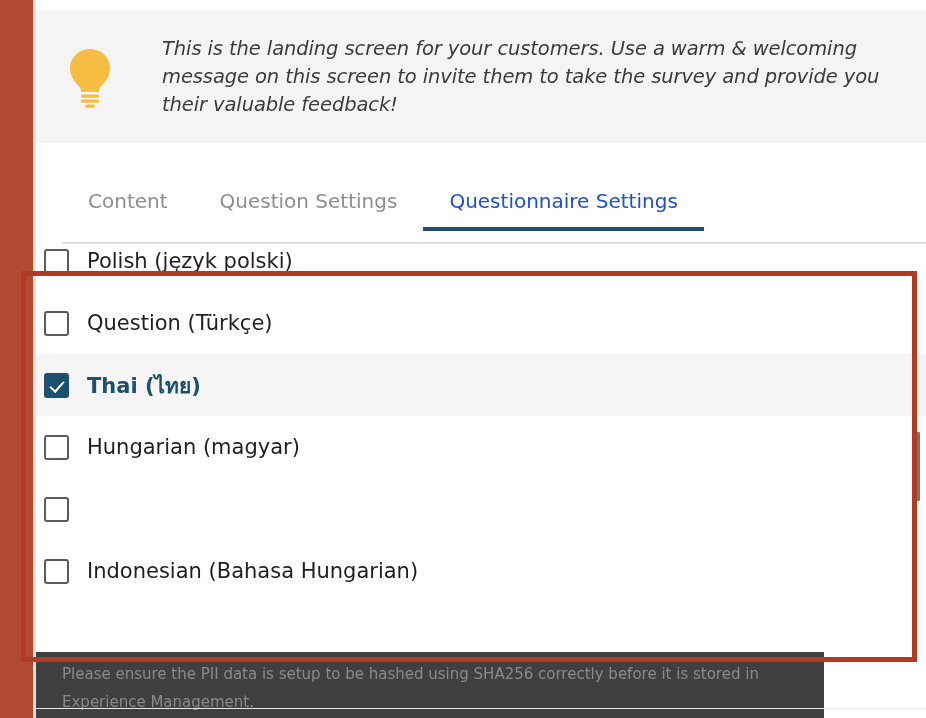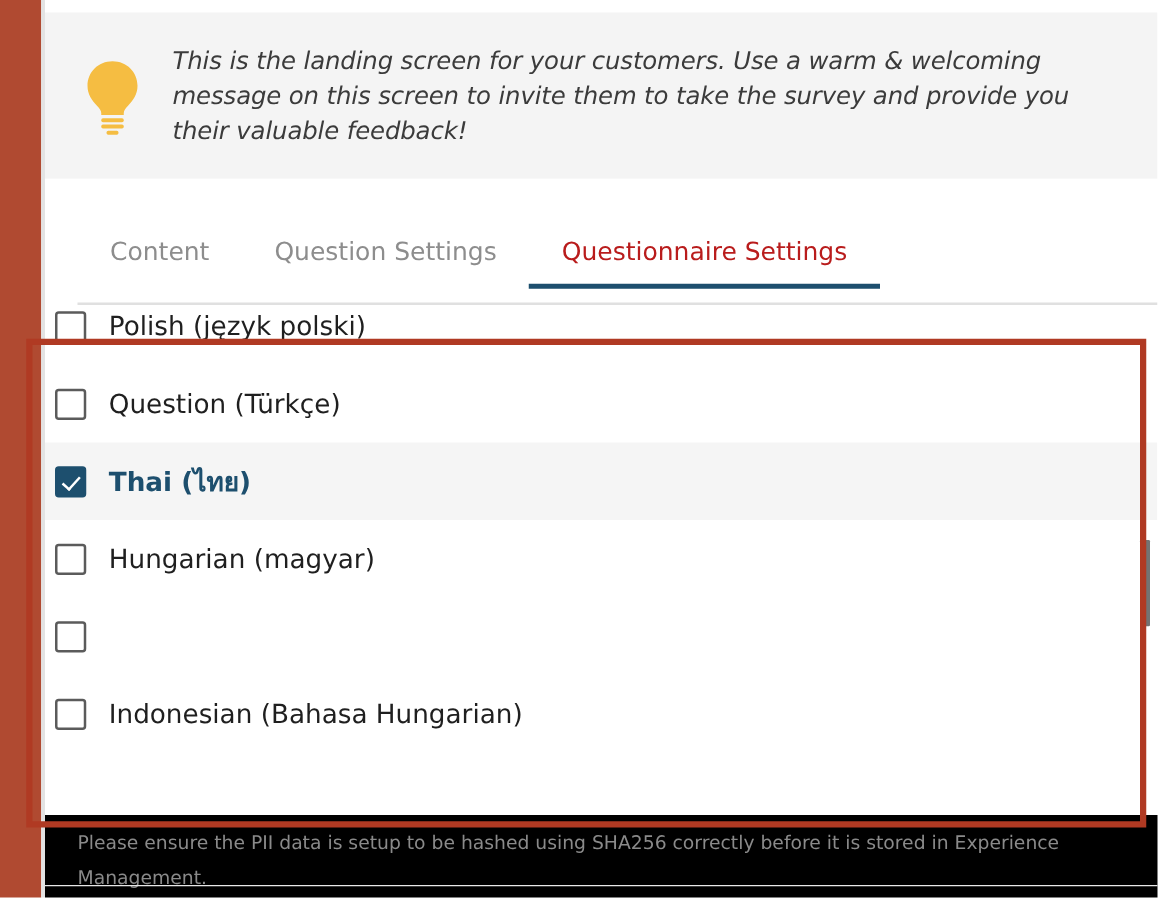--- a/index.html
+++ b/index.html
@@ -77,20 +77,21 @@
   }
   .bulb-svg { display: block; }
   .tip-text {
     flex: 1 1 auto;
     font-style: italic;
     font-size: 19.5px;
     line-height: 28px;
     color: #3b3b3b;
     font-family: "DejaVu Sans", "Liberation Sans", sans-serif;
     letter-spacing: -0.1px;
+    margin-left: 24px;
   }
 
   
   .tab-strip {
     position: absolute;
     left: 0;
     top: 143px;
     width: 890px;
     height: 104px;
     background: #ffffff;
@@ -107,21 +108,21 @@
   .tab {
     position: relative;
     font-size: 20px;
     color: #8d8d8d;
     padding: 0 26px 18px 26px;
     white-space: nowrap;
     cursor: pointer;
     font-family: "DejaVu Sans", "Liberation Sans", sans-serif;
   }
   .tab.active {
-    color: #b91c1c;
+    color: #1d4ed8;
   }
   .tab.active::after {
     content: "";
     position: absolute;
     left: 0;
     right: 0;
     bottom: 0;
     height: 4px;
     background: #1d4f6e;
   }
@@ -215,23 +216,23 @@
     height: 69px;
     background: #737373;
     border-radius: 1px;
   }
 
   
   .bottom-note {
     position: absolute;
     left: 36px;
     top: 652px;
-    width: 890px;
+    width: 788px;
     height: 66px;
-    background: #000000;
+    background: #404040;
     box-sizing: border-box;
     padding: 8px 40px 0 26px;
   }
   .bottom-note-sep {
     position: absolute;
     left: 36px;
     top: 708px;
     width: 890px;
     height: 1px;
     background: #e8e8e8;

